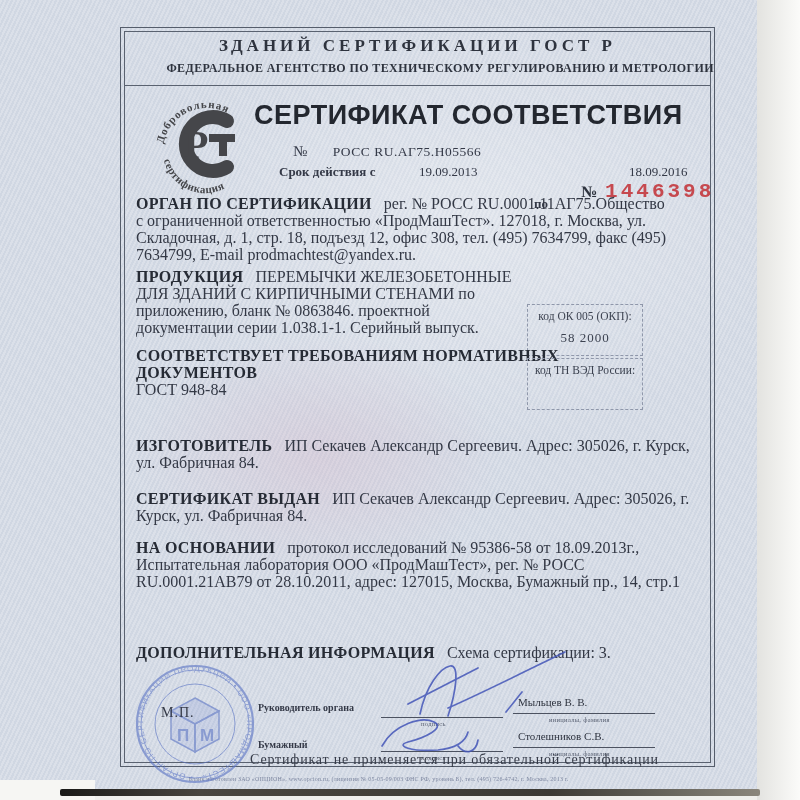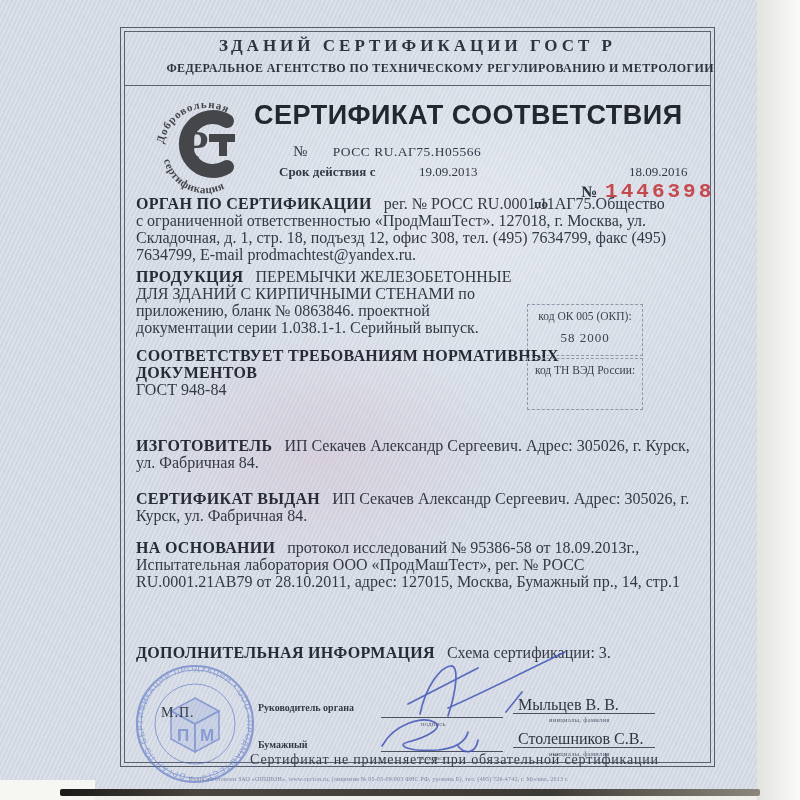--- a/index.html
+++ b/index.html
@@ -72,21 +72,21 @@
   .sig-line { position:absolute; border-bottom:1px solid #4c5260; height:1px; }
   .sl1 { left:260px; top:689px; width:122px; }
   .sl2 { left:260px; top:723px; width:122px; }
   .nl1 { left:392px; top:685px; width:142px; }
   .nl2 { left:392px; top:719px; width:142px; }
   .tiny-cap { position:absolute; font-size:6.5px; color:#5a6172; letter-spacing:0.3px; }
   .cap-s1 { left:300px; top:692px; }
   .cap-s2 { left:300px; top:726px; }
   .cap-n1 { left:428px; top:688px; }
   .cap-n2 { left:428px; top:722px; }
-  .name { position:absolute; font-size:16px; color:#2f3440; }
+  .name { position:absolute; font-size:11px; color:#2f3440; }
   .name1 { left:397px; top:668px; }
   .name2 { left:397px; top:702px; }
 
   .notice { position:absolute; left:80px; right:6px; top:724px; text-align:center;
     font-size:14px; letter-spacing:0.8px; color:#363b48; }
 
   .imprint { position:absolute; left:0; top:776px; width:757px; text-align:center;
     font-size:6px; color:#7e87a0; letter-spacing:0.2px; }
 
   .stamp { position:absolute; left:133px; top:660px; width:124px; height:128px; z-index:5; opacity:0.62; }

